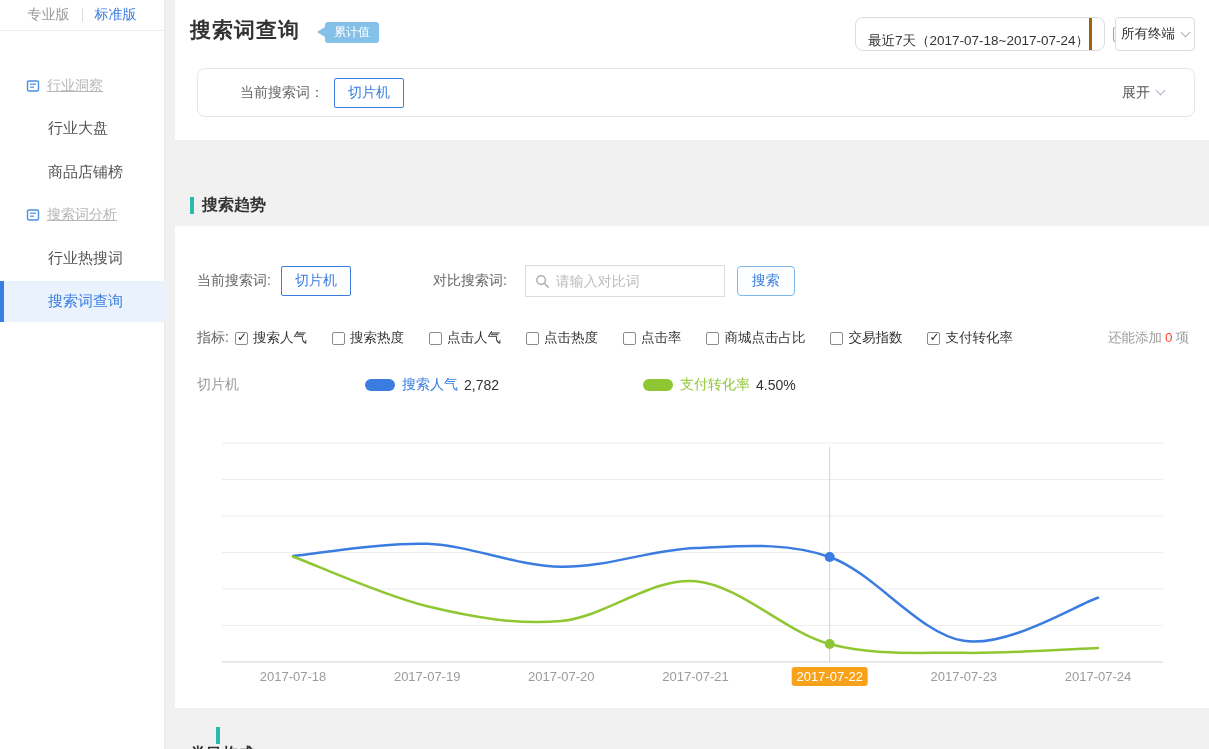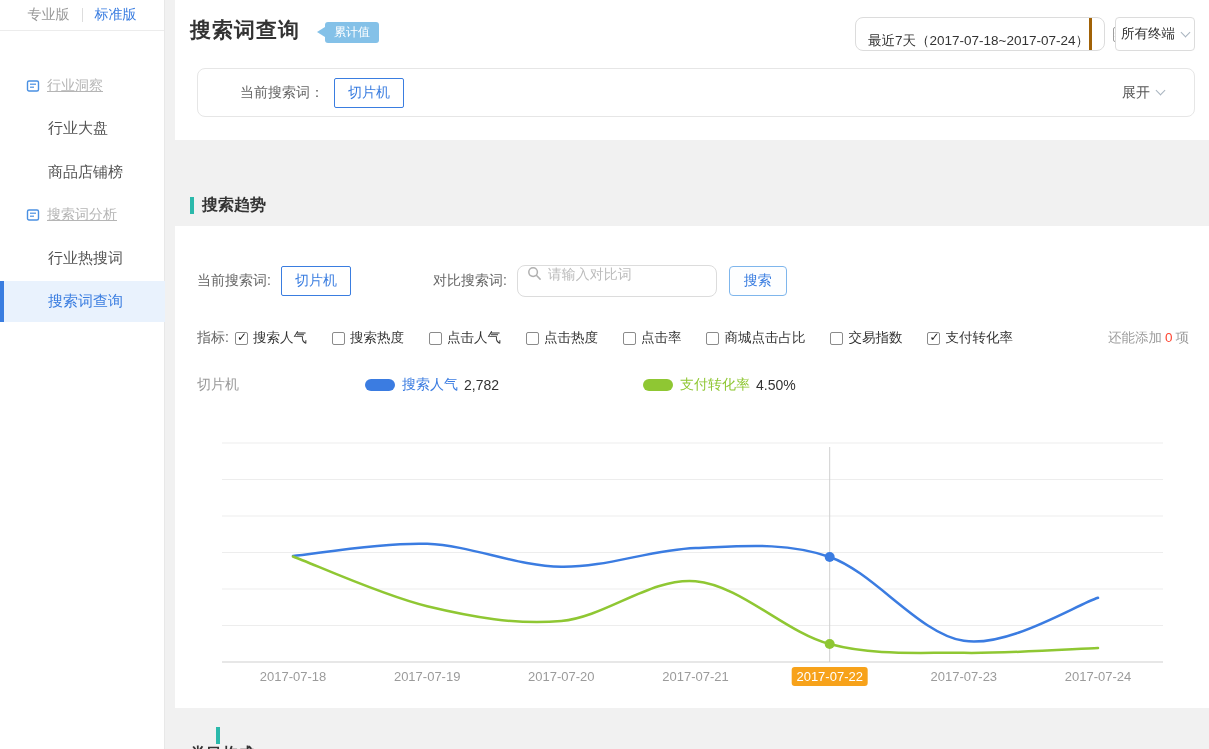--- a/index.html
+++ b/index.html
@@ -84,22 +84,22 @@
   .section-title .bar { width:4px; height:17px; background:#2bb9ab; margin-right:8px; }
   .section-title span { font-size:16px; font-weight:bold; color:#333; }
   .trend-title { left:25px; top:195px; }
   .category-title { left:25px; top:727px;flex-direction:column; }
 
   .trend-panel { position:absolute; left:10px; top:226px; width:1034px; height:482px;
     background:#fff; }
   .controls-row { position:absolute; left:22px; top:38px; right:22px; height:34px;
     display:flex; align-items:center; }
   .controls-row .compare { margin-left:82px; }
-  .search-input { margin-left:10px; width:200px; height:32px; border:1px solid #dcdcdc;
-    border-radius:8px; display:flex; align-items:flex-start; background:#fff; }
+  .search-input { margin-left:18px; width:200px; height:32px; border:1px solid #dcdcdc;
+    border-radius:0; display:flex; align-items:center; background:#fff; }
   .search-input svg { margin:0 6px 0 9px; }
   .search-input input { border:none; outline:none; flex:1; font-size:14px;
     font-family:inherit; color:#333; min-width:0; background:transparent; }
   .search-input input::placeholder { color:#bcbcbc; }
   .search-btn { margin-left:12px; background:#fdfeff; border:1px solid #7fb6ec;
     color:#3a7de0; font-size:14px; padding:5px 14px; border-radius:4px;
     cursor:pointer; font-family:inherit; }
 
   .metrics-row { position:absolute; left:22px; top:103px; right:20px; display:flex;
     }

